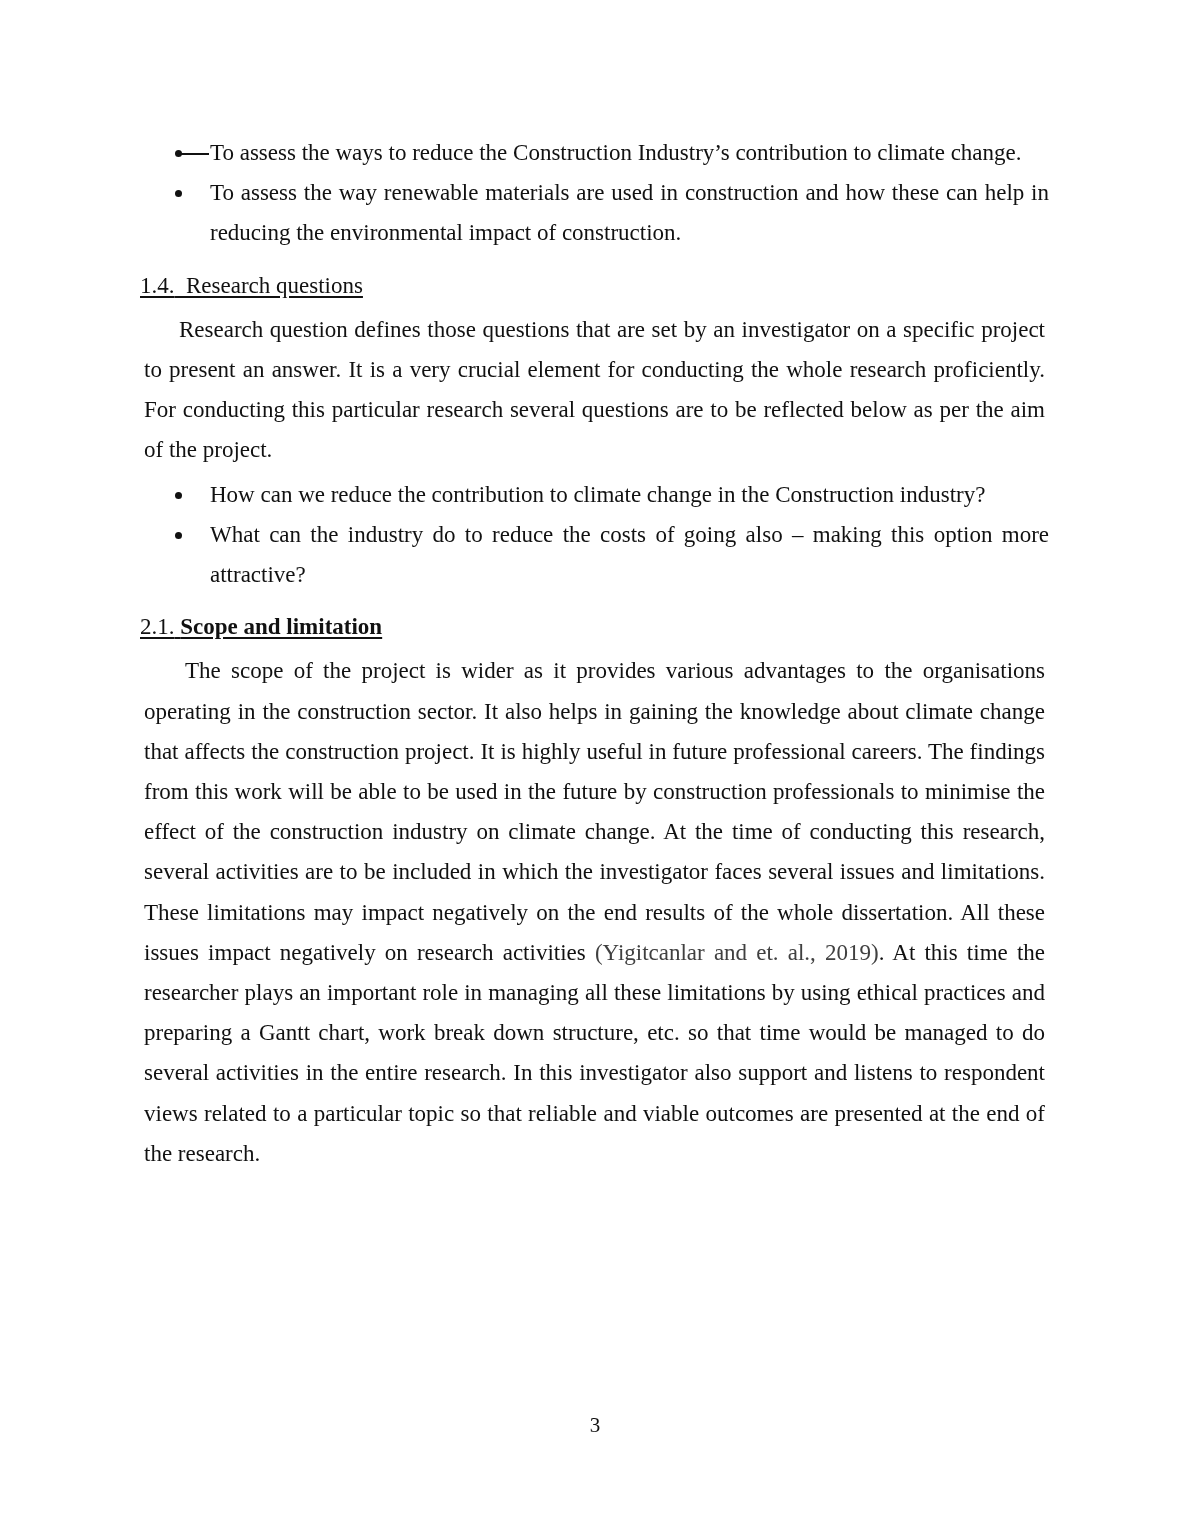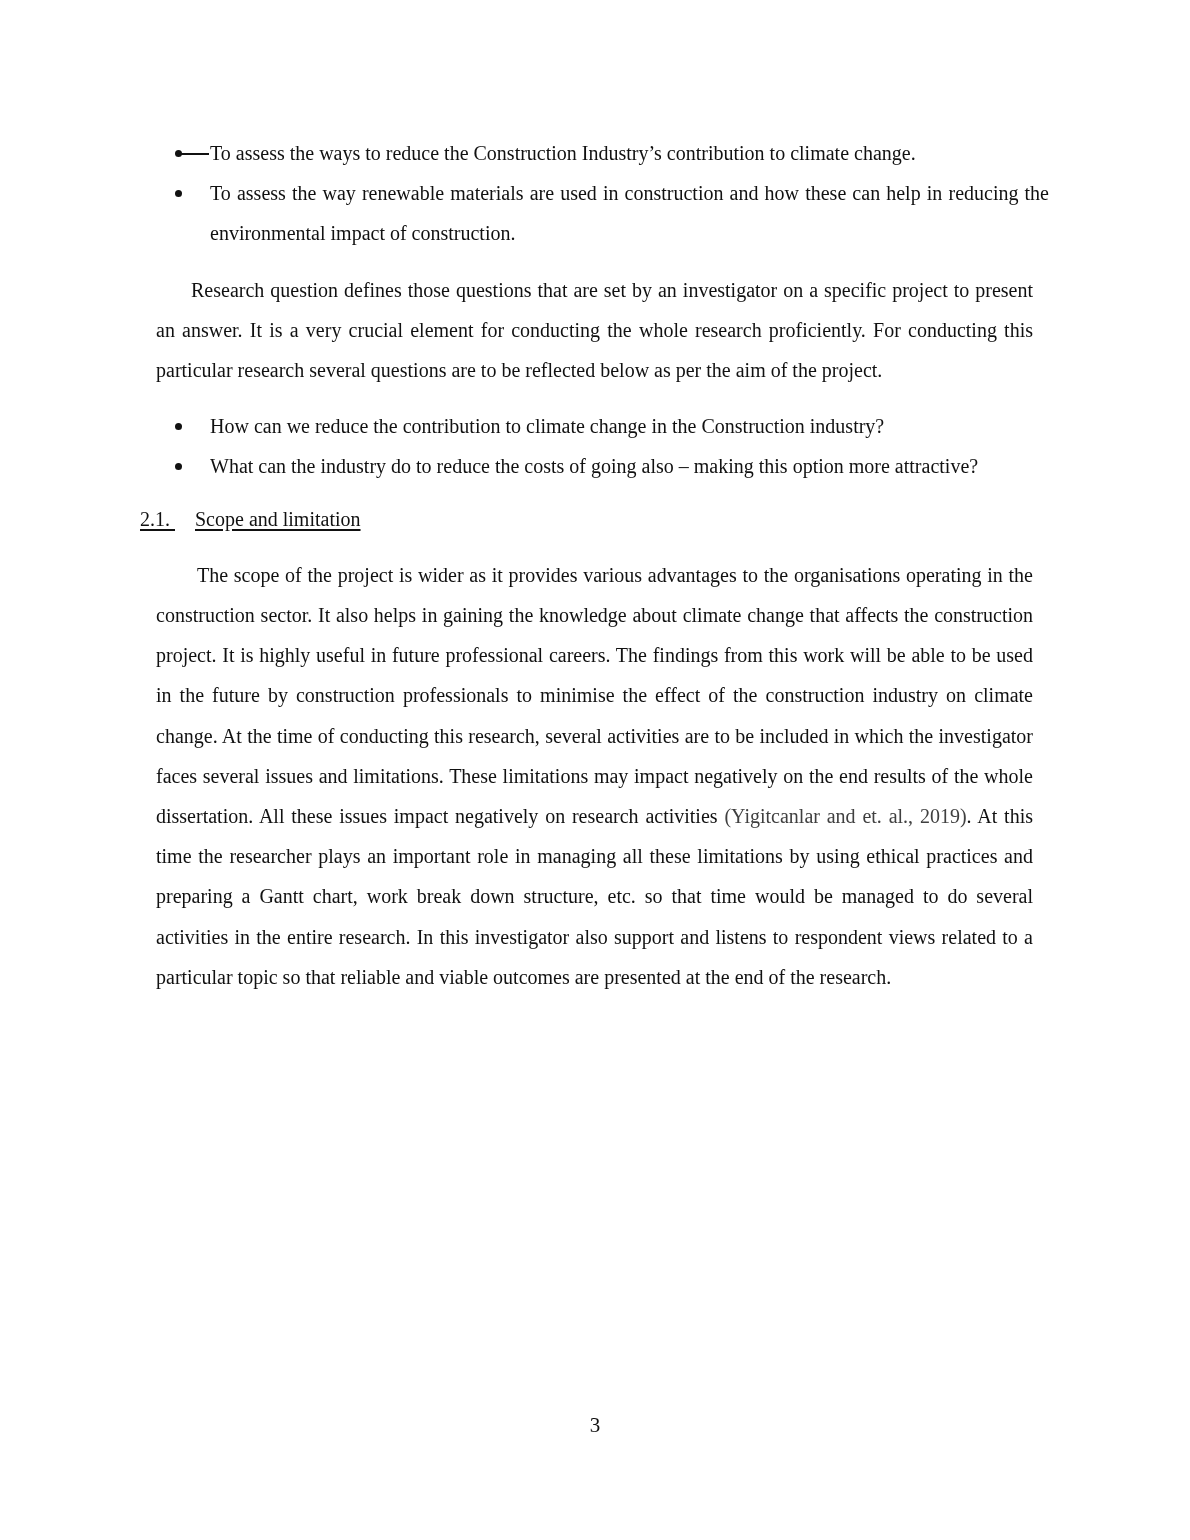--- a/index.html
+++ b/index.html
@@ -1,41 +1,44 @@
 <!DOCTYPE html>
 <html><head>
 <meta charset="utf-8">
 <style>
   html, body { margin: 0; padding: 0; background: #ffffff; }
   body { width: 1190px; height: 1540px; position: relative; overflow: hidden;
          font-family: "Liberation Serif", "DejaVu Serif", serif; color: #111111; }
-  .page { position: absolute; left: 140px; top: 133px; width: 909px; font-size: 20px; line-height: 40.2px; }
+  .page { position: absolute; left: 140px; top: 133px; width: 909px; font-size: 23px; line-height: 40.2px; }
   .bullets { list-style: none; margin: 0; padding: 0; }
   .bullets li { position: relative; padding-left: 70px; text-align: justify; }
   .bullet { position: absolute; left: 35px; top: 0; width: 10px; }
   .bullet::before { content: ""; position: absolute; left: 0; top: 17px; width: 7px; height: 7px; border-radius: 50%; background: #111; }
   .bullet.dash::after { content: ""; position: absolute; left: 4px; top: 20px; width: 30px; height: 1.5px; background: #111; }
   .heading { margin: 12px 0 0 0; }
   .heading .num, .heading .title-u { text-decoration: underline; text-underline-offset: 3px; }
-  .heading .title-b { font-weight: normal; text-decoration: underline; text-underline-offset: 3px; margin-left: 20px; }
-  .para { text-align: justify; margin: 16px; }
+  .heading .title-b { font-weight: bold; text-decoration: underline; text-underline-offset: 3px; }
+  .para { text-align: justify; margin: 4px; }
   .indent1 { text-indent: 35px; }
   .indent2 { text-indent: 41px; }
   .cite { color: #404040; }
   .page-number { position: absolute; top: 1413px; left: 0; width: 1190px; text-align: center; font-size: 21px; }
 </style>
 </head>
 <body>
 
 <div class="page">
   <ul class="bullets">
     <li><span class="bullet dash"></span><span>To assess the ways to reduce the Construction Industry’s contribution to climate change.</span></li>
     <li><span class="bullet"></span><span>To assess the way renewable materials are used in construction and how these can help in reducing the environmental impact of construction.</span></li>
   </ul>
 
+  <div class="heading">
+    <span class="num">1.4.</span><span class="title-u">&nbsp;&nbsp;<span>Research questions</span></span>
+  </div>
   <p class="para indent1">Research question defines those questions that are set by an investigator on a specific project to present an answer. It is a very crucial element for conducting the whole research proficiently. For conducting this particular research several questions are to be reflected below as per the aim of the project.</p>
   <ul class="bullets">
     <li><span class="bullet"></span><span>How can we reduce the contribution to climate change in the Construction industry?</span></li>
     <li><span class="bullet"></span><span>What can the industry do to reduce the costs of going also – making this option more attractive?</span></li>
   </ul>
 
   <div class="heading">
     <span class="num">2.1.</span><span class="num">&nbsp;</span><span class="title-b">Scope and limitation</span>
   </div>
   <p class="para indent2"><span>The scope of the project is wider as it provides various advantages to the organisations operating in the construction sector. It also helps in gaining the knowledge about climate change that affects the construction project. It is highly useful in future professional careers. The findings from this work will be able to be used in the future by construction professionals to minimise the effect of the construction industry on climate change. At the time of conducting this research, several activities are to be included in which the investigator faces several issues and limitations. These limitations may impact negatively on the end results of the whole dissertation. All these issues impact negatively on research activities </span><span class="cite">(Yigitcanlar and et. al., 2019)</span><span>. At this time the researcher plays an important role in managing all these limitations by using ethical practices and preparing a Gantt chart, work break down structure, etc. so that time would be managed to do several activities in the entire research. In this investigator also support and listens to respondent views related to a particular topic so that reliable and viable outcomes are presented at the end of the research.</span></p>

